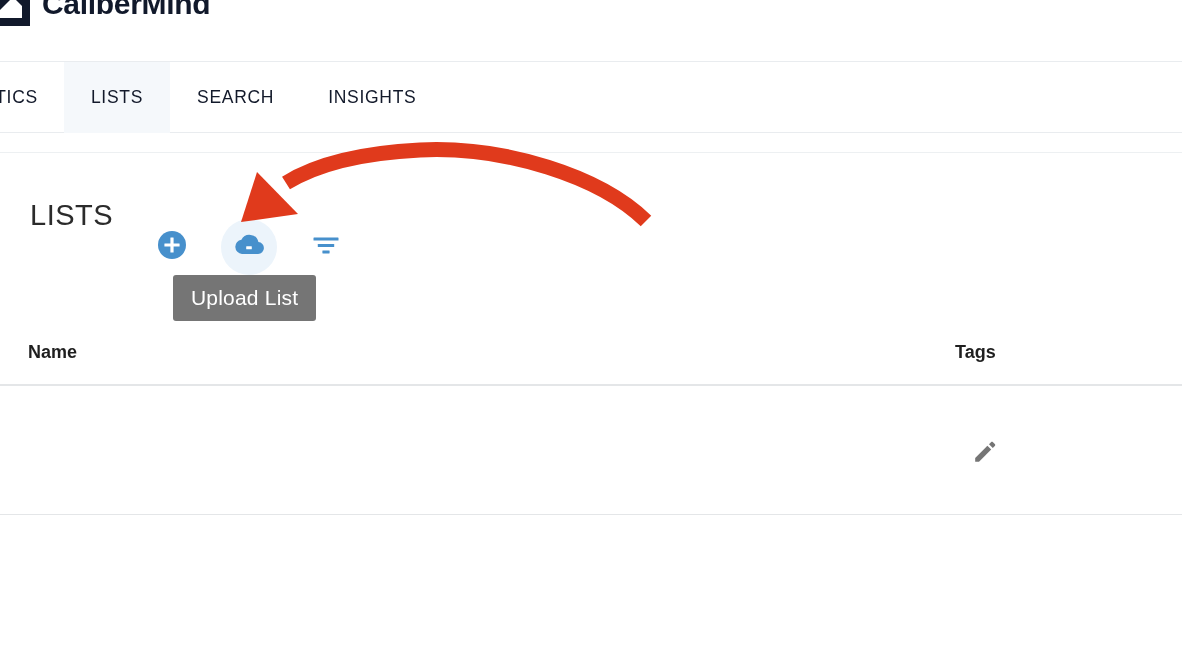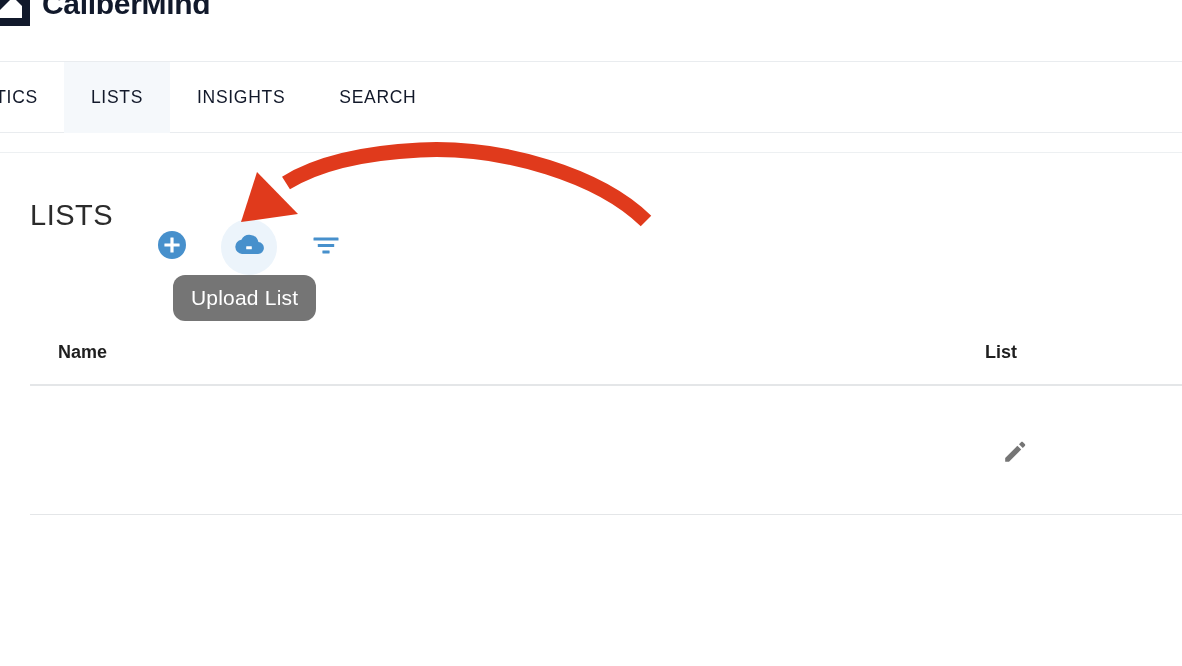--- a/index.html
+++ b/index.html
@@ -140,35 +140,34 @@
   .tooltip {
     position: absolute;
     left: 173px;
     top: 275px;
     height: 46px;
     padding: 0 18px;
     display: flex;
     align-items: center;
     justify-content: center;
     background: #757575;
-    border-radius: 12px;
+    border-radius: 3px;
     color: #ffffff;
     font-size: 21px;
     letter-spacing: 0.2px;
     white-space: nowrap;
     z-index: 30;
   }
 
   
   .table {
     position: absolute;
     left: 0;
     top: 166px;
     width: 1182px;
-    padding-left: 30px;
   }
 
   .table-head {
     position: relative;
     height: 85px;
   }
 
   .col-name {
     position: absolute;
     left: 28px;
@@ -252,24 +251,24 @@
   </div>
 
   <div class="tab-bar">
     <div class="tab clipped">
       <span>NALYTICS</span>
     </div>
     <div class="tab active">
       <span>LISTS</span>
     </div>
     <div class="tab">
+      <span>SEARCH</span>
+    </div>
+    <div class="tab">
       <span>INSIGHTS</span>
-    </div>
-    <div class="tab">
-      <span>SEARCH</span>
     </div>
   </div>
 
   <div class="page-body">
 
     <div class="body-rule"></div>
 
     <div class="toolbar">
 
       <div class="page-title">LISTS</div>
@@ -301,21 +300,21 @@
             <rect x="11.4" y="17.4" width="7.2" height="3.1" rx="0.4" fill="#4790cc"></rect>
           </svg>
         </span>
       </div>
     </div>
 
     <div class="table">
 
       <div class="table-head">
         <div class="col-name">Name</div>
-        <div class="col-tags">List</div>
+        <div class="col-tags">Tags</div>
       </div>
 
       <div class="row-divider"></div>
 
 
       <div class="row-divider"></div>
 
       <div class="table-row">
         <div class="cell-tags">
           <span>

